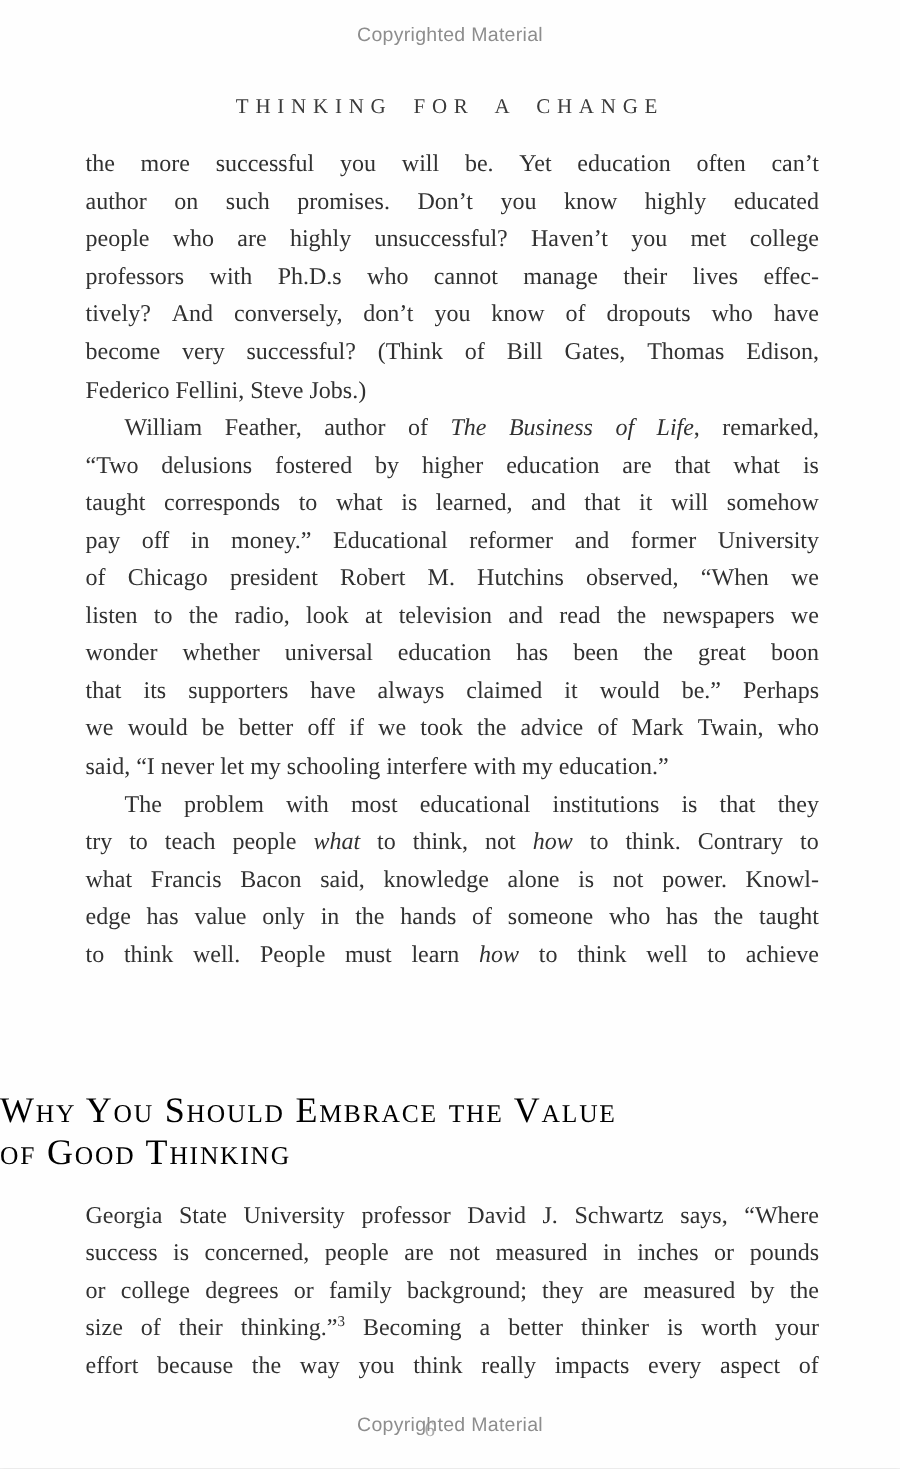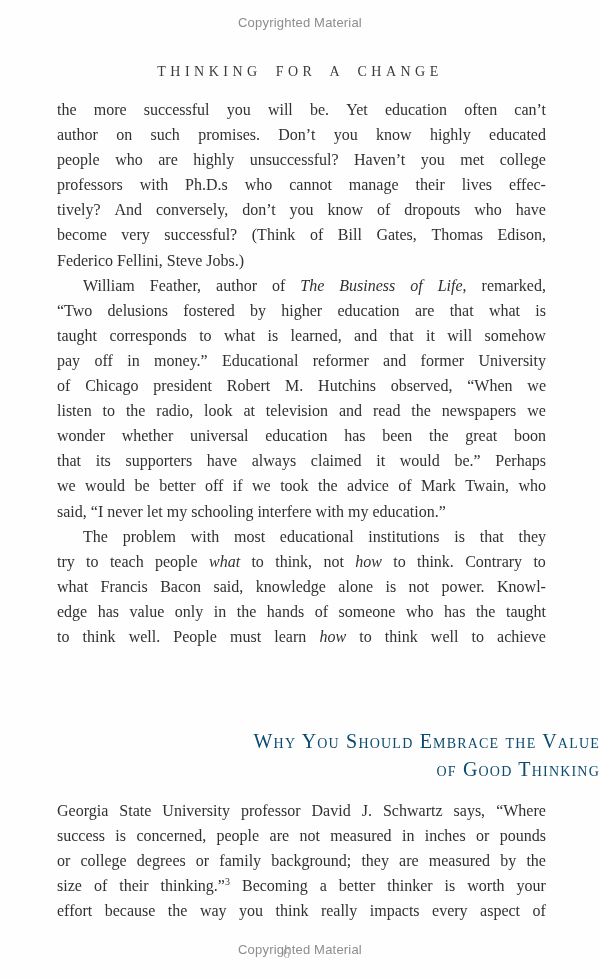--- a/index.html
+++ b/index.html
@@ -23,23 +23,23 @@
   .block1{top:101px;}
   .block2{top:802px;}
   .line{height:25.1px;}
   .jl{display:flex;justify-content:space-between;align-items:baseline;}
   .ll{display:block;text-align:left;}
   .ind.jl{padding-left:26px;}
   .w{white-space:nowrap;}
   .w i{font-style:italic;}
   .w sup{font-size:10px;vertical-align:super;line-height:0;}
   .section-heading{
-    position:absolute;top:727px;left:0;right:0;margin:0;text-align:right;
-    font-weight:normal;font-variant:small-caps;font-size:20px;line-height:28px;
-    letter-spacing:1.2px;color:#0c4a6e;
+    position:absolute;top:727px;left:0;right:0;margin:0;text-align:left;
+    font-weight:normal;font-variant:small-caps;font-size:24px;line-height:28px;
+    letter-spacing:1.2px;color:#000000;
   }
   .hl{display:block;}
   .page-number{
     position:absolute;top:946px;left:283px;z-index:1;
     font-family:"Liberation Serif",serif;font-size:14px;color:rgba(125,125,125,.65);
   }
 </style>
 </head>
 <body>
 

